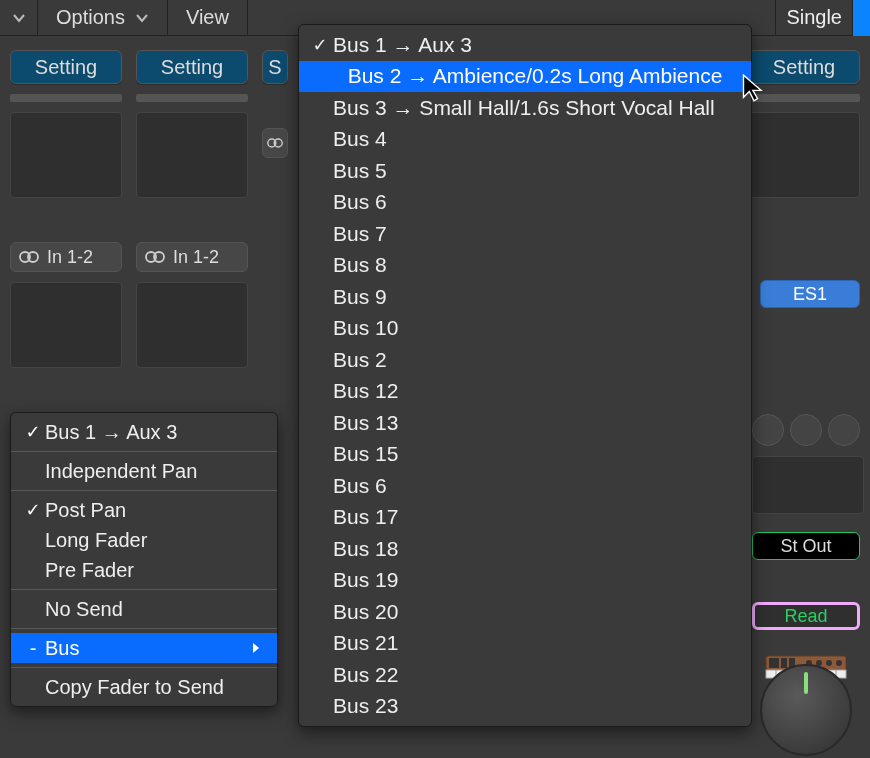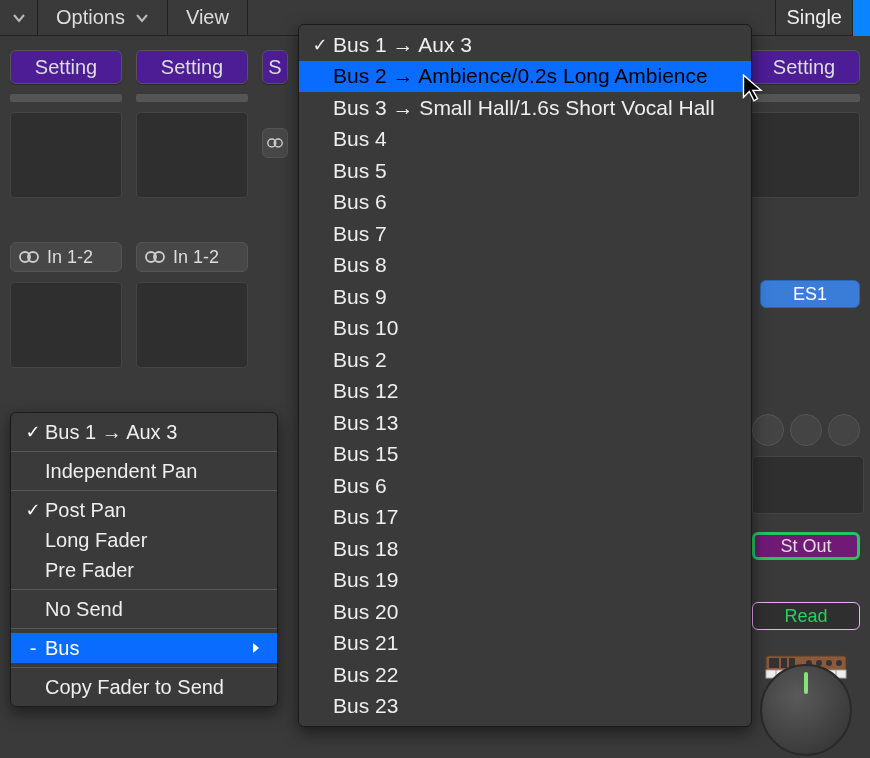--- a/index.html
+++ b/index.html
@@ -12,54 +12,54 @@
   .tb-right { margin-left: auto; display: flex; align-items: center; }
   .single-btn { font-size: 20px; color: #eee; height: 52px; display: flex; align-items: center; padding: 0 10px; border-left: 1px solid #222; }
   .blue-strip { width: 18px; height: 36px; background: #0a84ff; border-left: 1px solid #222; }
 
   .strip-area { position: absolute; top: 36px; left: 0; right: 0; bottom: 0; background: #3a3a3a; }
   .channel { position: absolute; top: 0; width: 120px; background: #3a3a3a; }
   .ch1 { left: 6px; }
   .ch2 { left: 132px; }
   .ch3 { left: 258px; }
   .chR { right: 6px; }
-  .setting-btn { margin: 14px 4px 0 4px; height: 34px; display:flex; align-items:center; justify-content:center; font-size:20px; color:#ddd; background:#4c1d95; border:1px solid #555; border-radius:6px; box-shadow: 0 1px 0 #2a2a2a; }
+  .setting-btn { margin: 14px 4px 0 4px; height: 34px; display:flex; align-items:center; justify-content:center; font-size:20px; color:#ddd; background:#0c4a6e; border:1px solid #555; border-radius:6px; box-shadow: 0 1px 0 #2a2a2a; }
   .bar { margin: 10px 4px 0 4px; height: 8px; background: #555; border-radius: 2px; }
   .graybox { margin: 10px 4px 0 4px; height: 86px; background: #2f2f2f; border: 1px solid #444; border-radius: 4px; }
   .io-pill { margin: 44px 4px 0 4px; height: 30px; display:flex; align-items:center; gap:8px; padding: 0 8px; background:#474747; border:1px solid #555; border-radius:6px; font-size:18px; color:#ddd; }
   .stereo-icon { width: 20px; height: 16px; }
   .slot-box { margin: 10px 4px 0 4px; height: 86px; background:#2f2f2f; border:1px solid #444; border-radius:4px; }
 
   .es1-pill { position:absolute; right: 10px; top: 244px; width: 100px; height: 28px; display:flex; align-items:center; justify-content:center; background:#3a7dd8; color:#fff; border-radius:6px; font-size:18px; border:1px solid #2b64b0; }
   .knob-row { position:absolute; right: 6px; top: 378px; width: 112px; display:flex; gap: 6px; }
   .mini-knob { width: 32px; height: 32px; border-radius: 50%; background: #444; border: 1px solid #555; }
   .slots2 { position:absolute; right:6px; top: 420px; width: 112px; height: 58px; background:#2f2f2f; border:1px solid #444; border-radius:4px; }
-  .stout-pill { position:absolute; right:10px; top: 496px; width: 108px; height: 28px; display:flex; align-items:center; justify-content:center; background:#701a75; color:#ddd; border-radius:6px; font-size:18px; border:3px solid #22c55e; }
-  .read-pill { position:absolute; right:10px; top: 566px; width: 108px; height: 28px; display:flex; align-items:center; justify-content:center; background:#2f2f2f; color:#28d060; border-radius:6px; font-size:18px; border:1px solid #f0abfc; }
+  .stout-pill { position:absolute; right:10px; top: 496px; width: 108px; height: 28px; display:flex; align-items:center; justify-content:center; background:#000000; color:#ddd; border-radius:6px; font-size:18px; border:1px solid #22c55e; }
+  .read-pill { position:absolute; right:10px; top: 566px; width: 108px; height: 28px; display:flex; align-items:center; justify-content:center; background:#2f2f2f; color:#28d060; border-radius:6px; font-size:18px; border:3px solid #f0abfc; }
   .instr-img { position:absolute; right:10px; top: 602px; width: 108px; height: 64px; display:flex; align-items:center; justify-content:center; }
   .synth { width: 90px; height: 40px; }
   .big-knob { position:absolute; right: 18px; bottom: 2px; width: 92px; height: 92px; border-radius: 50%; background: radial-gradient(circle at 40% 35%, #5a5a5a, #2f2f2f); border: 2px solid #2a2a2a; }
   .big-knob .tick { position:absolute; left: 50%; top: 6px; width: 4px; height: 22px; background: #88e07a; transform: translateX(-50%); border-radius: 2px; }
 
   
   .send-menu { position:absolute; left: 10px; top: 376px; width: 268px; background:#3a3a3a; border:1px solid #1a1a1a; border-radius:6px; box-shadow: 0 6px 16px rgba(0,0,0,0.5); padding: 4px 0; z-index: 10; }
   .sm-item { display:flex; align-items:center; height: 30px; padding: 0 10px 0 10px; font-size:20px; color:#eee; position: relative; }
   .sm-check { width: 24px; display:flex; align-items:center; justify-content:center; font-size:18px; color:#fff; }
   .sm-label { flex: 1; white-space: nowrap; }
   .sm-sep { height: 1px; background:#5a5a5a; margin: 4px 0; }
   .sm-item.highlight { background:#0a6cff; color:#fff; }
   .sm-arrow { width: 16px; display:flex; align-items:center; }
   .sm-dash { width: 24px; display:flex; align-items:center; justify-content:center; color:#fff; font-size:20px; }
 
   
   .bus-menu { position:absolute; left: 298px; top: 24px; width: 454px; background:#3a3a3a; border:1px solid #1a1a1a; border-radius:6px; box-shadow: 0 6px 16px rgba(0,0,0,0.5); padding: 4px 0; z-index: 20; max-height: 730px; overflow: hidden; }
   .bm-item { display:flex; align-items:center; height: 31.5px; padding: 0 14px 0 8px; font-size:21px; color:#eee; }
   .bm-check { width: 26px; display:flex; align-items:center; justify-content:center; font-size:18px; }
   .bm-label { flex: 1; white-space: nowrap; }
-  .bm-item.highlight { background:#0a6cff; color:#000000; }
+  .bm-item.highlight { background:#0a6cff; color:#ffffff;text-align:center; }
 
   .cursor { position:absolute; left: 742px; top: 74px; width: 24px; height: 28px; z-index: 30; }
 </style>
 </head>
 <body>
 
 <div class="toolbar">
   <div class="tb-left">
     <div class="tb-chevcell">
       <svg class="chev" viewBox="0 0 14 14">

